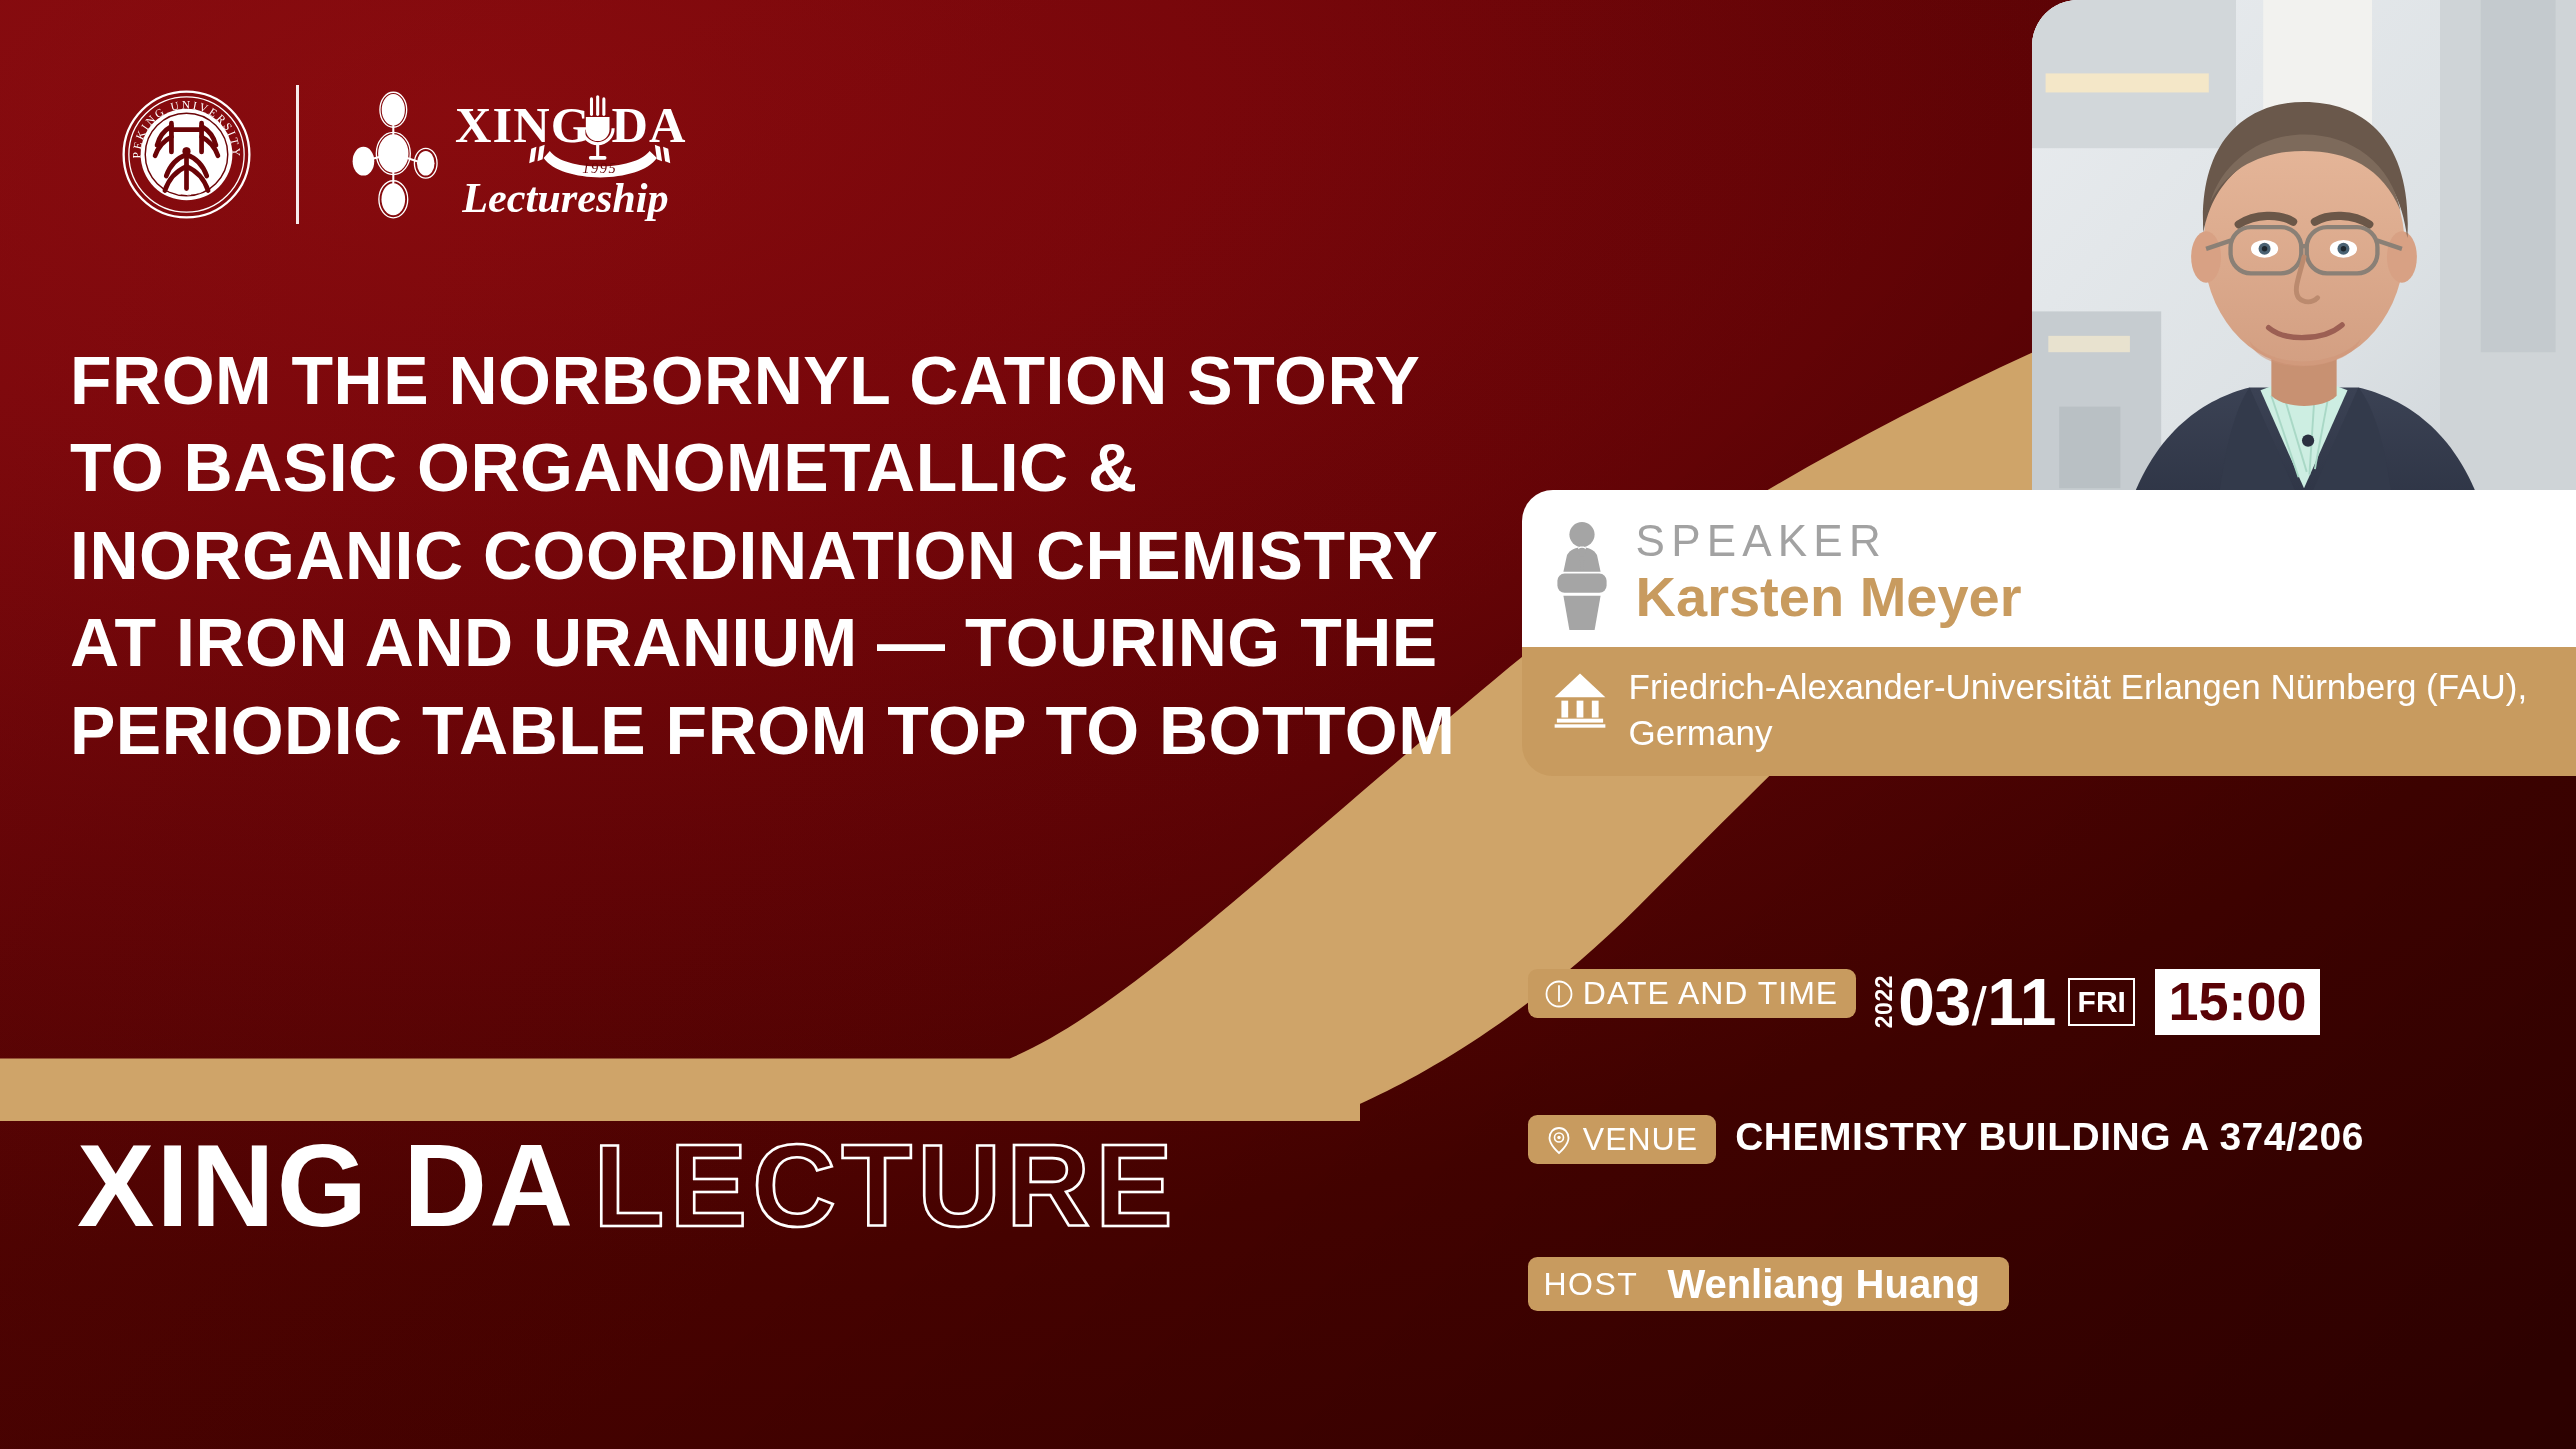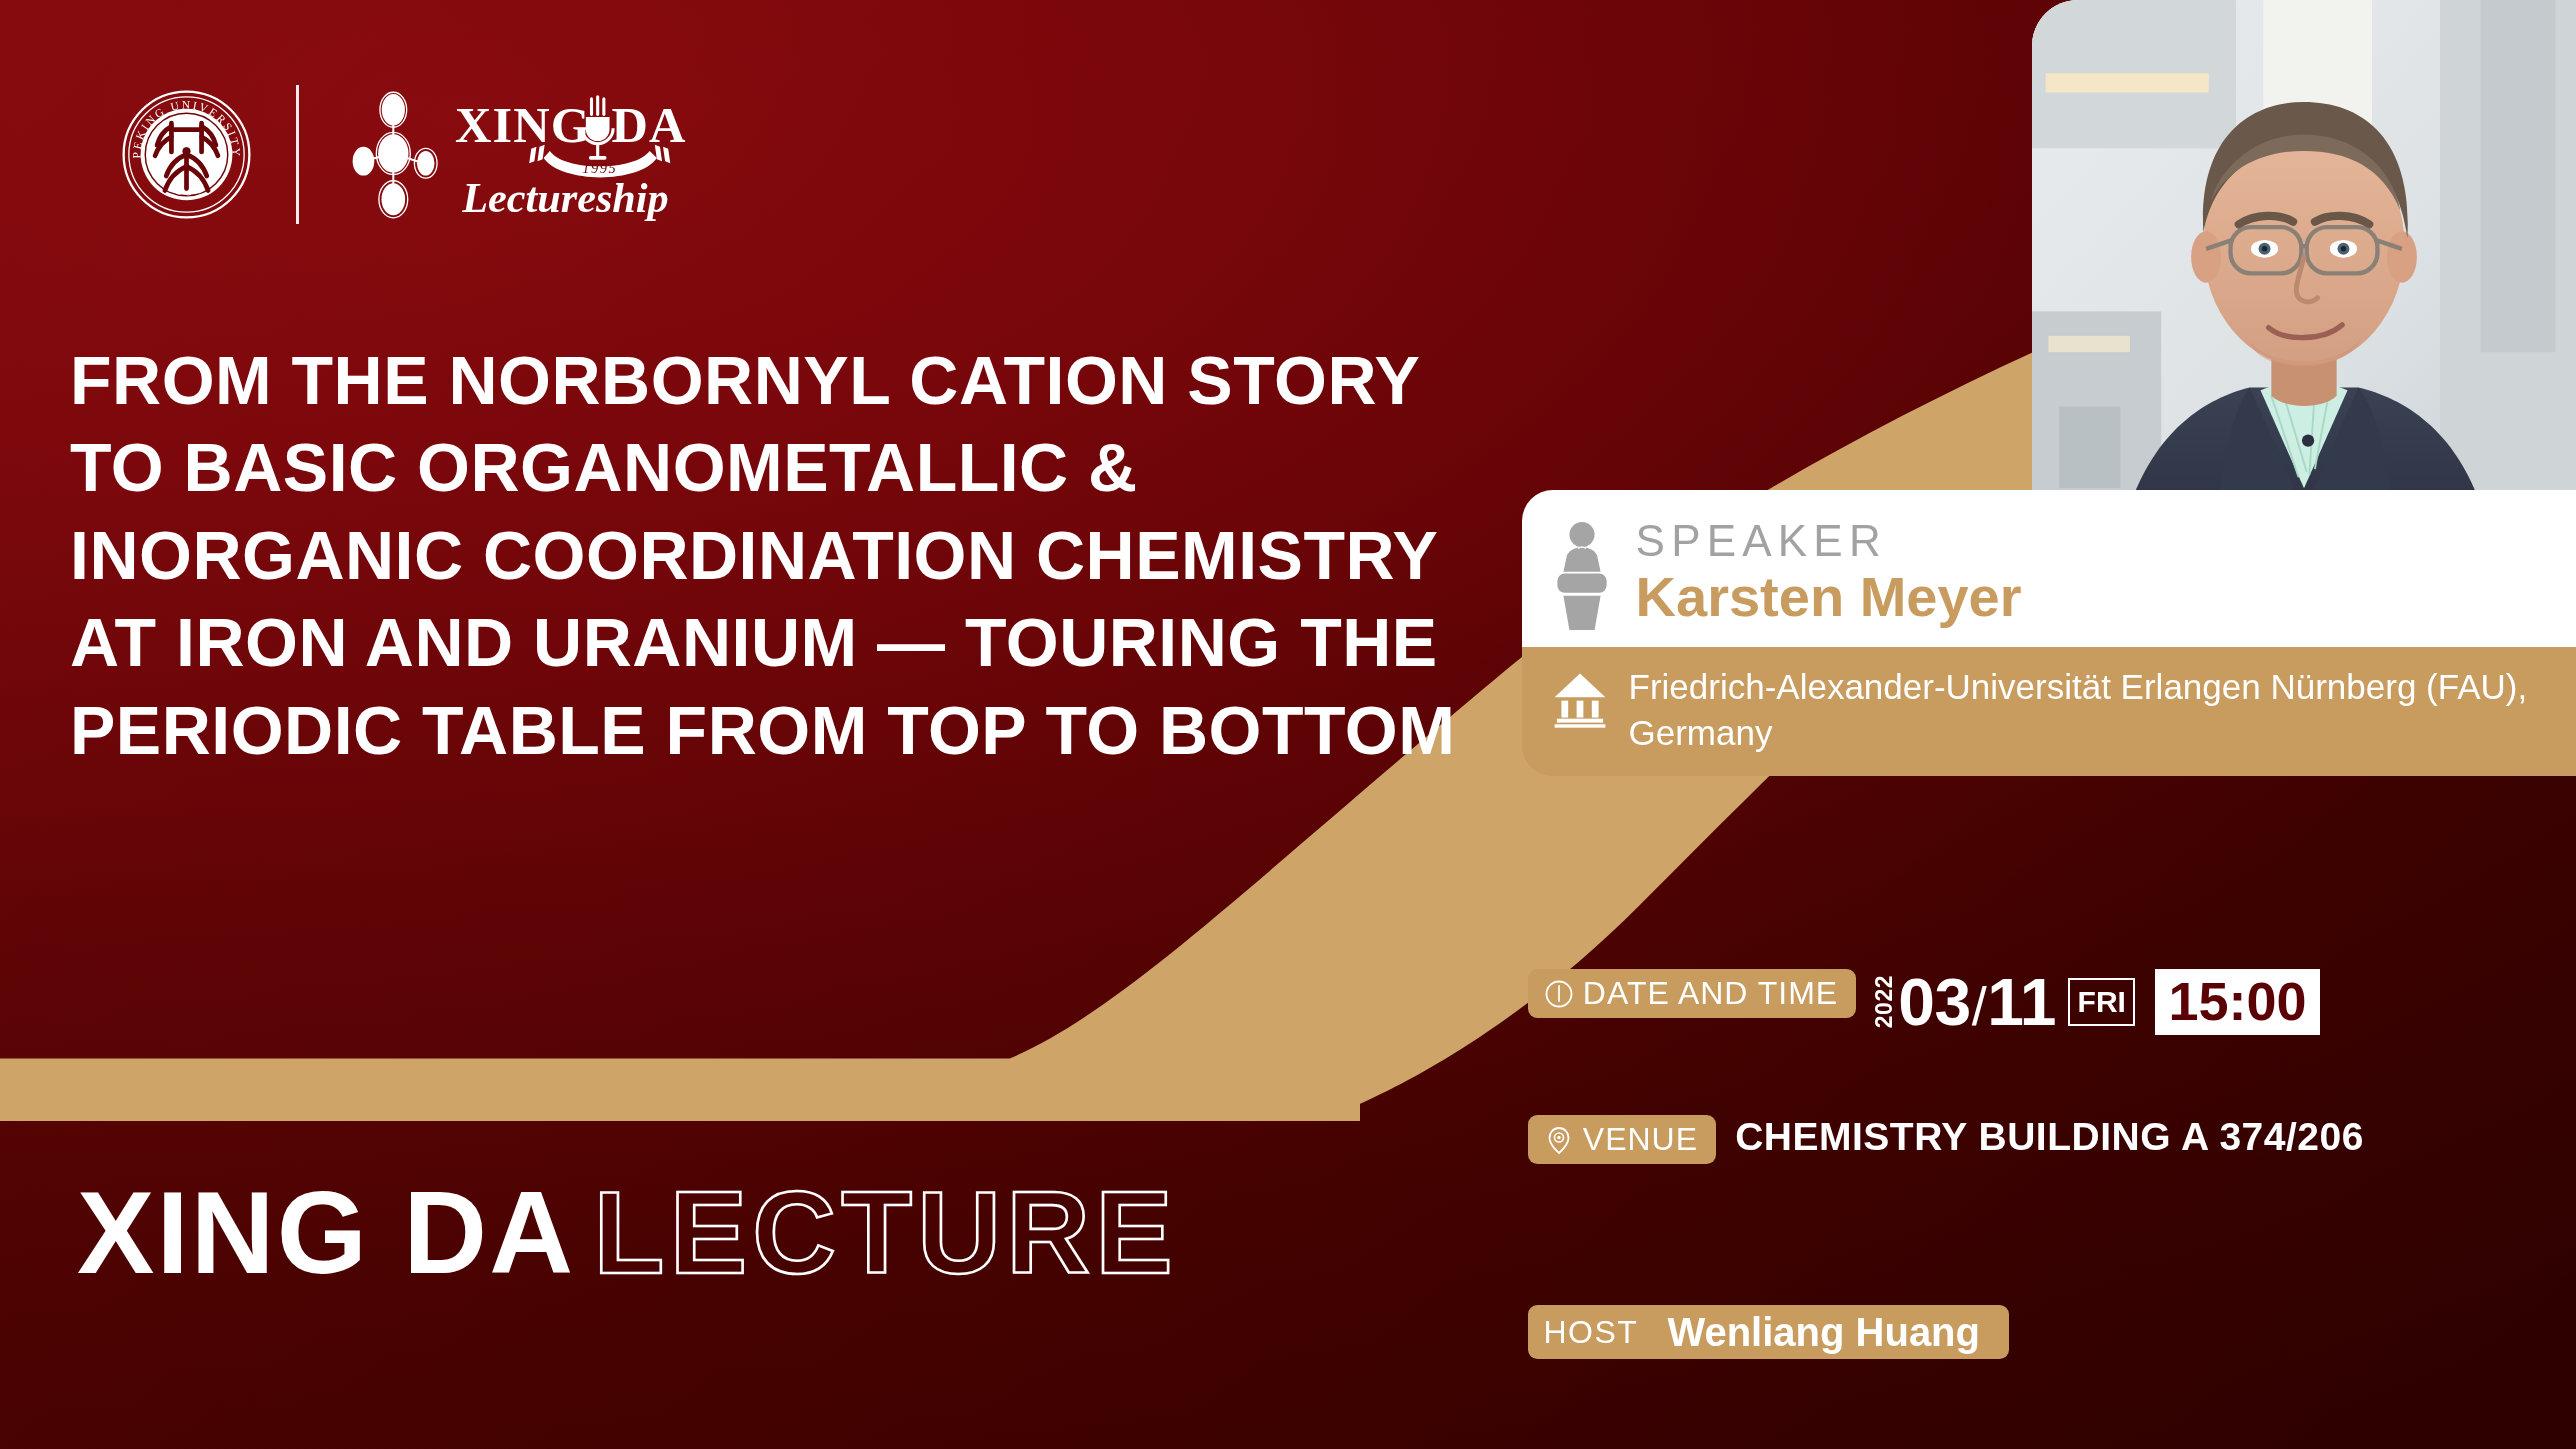--- a/index.html
+++ b/index.html
@@ -69,21 +69,21 @@
     font-size:68px;
     font-weight:700;
     line-height:1.285;
     letter-spacing:0.5px;
     text-transform:uppercase;
     font-family:"Liberation Sans", sans-serif;
   }
 
   
   .brandline{
-    position:absolute; left:77px; top:1166px;
+    position:absolute; left:77px; top:1119px;
     display:flex; align-items:baseline; gap:18.5px;
     white-space:nowrap;
   }
   .brand-solid{
     font-size:116px; font-weight:700;
     color:#ffffff; letter-spacing:2.1px;
     font-family:"Liberation Sans", sans-serif;
   }
   .brand-outline{
     font-size:116px; font-weight:700;
@@ -191,21 +191,21 @@
     color:#ffffff; font-size:39px; font-weight:700;
     margin-left:19.6px; letter-spacing:0.5px; white-space:nowrap;
     font-family:"Liberation Sans", sans-serif;
   }
 
   
   .row-host{ left:1528px; top:1257px; }
   .host-pill{
     background:#c89b5f; border-radius:9.3px;
     display:flex; align-items:center;
-    height:54px; padding:0 29px 0 15.5px;margin-top:48px;
+    height:54px; padding:0 29px 0 15.5px;
   }
   .host-label{
     color:#ffffff; font-size:32px; letter-spacing:1.5px;
     font-family:"Liberation Sans", sans-serif; white-space:nowrap;
   }
   .host-name{
     color:#ffffff; font-size:40px; font-weight:700;
     margin-left:29px; white-space:nowrap;
     font-family:"Liberation Sans", sans-serif;
   }

